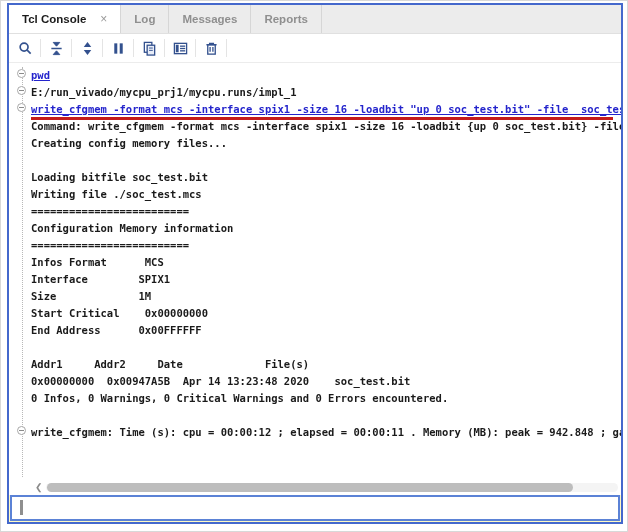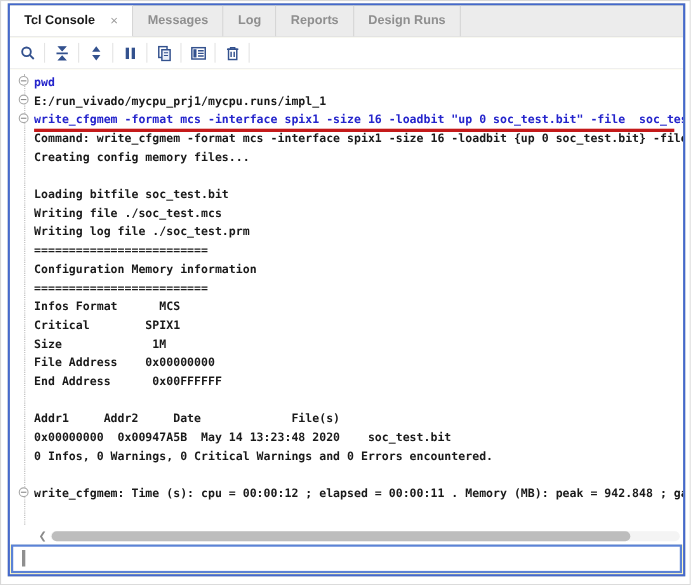--- a/index.html
+++ b/index.html
@@ -82,21 +82,21 @@
     position:absolute; left:8px; top:3px;
     width:9px; height:9px;
     border:1px solid #a8a8a8; border-radius:50%;
     background:#fff;
   }
   .circ::after {
     content:""; position:absolute; left:1px; right:1px; top:3px;
     border-top:1px solid #8a8a8a;
   }
   .cline .txt { color:var(--out-color,#1a1a1a); }
-  .cline.cmd .txt { color:var(--cmd-color,#2424cc); }
+  .cline.cmd .txt { color:var(--cmd-color,#2424cc);text-decoration:underline; }
   .redline {
     position:absolute; left:22px; right:8px; bottom:-3px; height:3px;
     background:var(--underline-color,#c41a1a); z-index:2;
   }
   
   .hscroll {
     flex:0 0 15px; display:flex; align-items:center;
     padding:0 3px 0 26px; gap:3px;
   }
   .harrow { color:#8a8a8a; font-size:9px; line-height:1; cursor:pointer; }
@@ -133,30 +133,27 @@
 
 <div class="screen">
   <div class="panel">
 
     <div class="tabbar">
       <div class="tab active">
         <span>Tcl Console</span>
         <span class="close">×</span>
       </div>
       <div class="tab">
+        <span>Log</span>
+      </div>
+      <div class="tab">
         <span>Messages</span>
-      </div>
-      <div class="tab">
-        <span>Log</span>
       </div>
       <div class="tab">
         <span>Reports</span>
-      </div>
-      <div class="tab">
-        <span>Design Runs</span>
       </div>
     </div>
 
     <div class="toolbar">
       <button class="tbtn">
         <svg width="15" height="15" viewBox="0 0 16 16" fill="none" stroke="#33518e" stroke-width="1.8">
           <circle cx="6.5" cy="6.5" r="4.2"></circle>
             <line x1="9.8" y1="9.8" x2="13.5" y2="13.5"></line>
         </svg>
       </button>
@@ -218,32 +215,31 @@
       <div class="guide"></div>
       <div class="clines">
           <div class="cline cmd"><span class="gut"><span class="circ"></span></span><span class="txt">pwd</span></div>
           <div class="cline"><span class="gut"><span class="circ"></span></span><span class="txt">E:/run_vivado/mycpu_prj1/mycpu.runs/impl_1</span></div>
           <div class="cline cmd"><span class="gut"><span class="circ"></span></span><span class="txt">write_cfgmem -format mcs -interface spix1 -size 16 -loadbit "up 0 soc_test.bit" -file  soc_test.mcs</span><span class="redline"></span></div>
           <div class="cline"><span class="gut"></span><span class="txt">Command: write_cfgmem -format mcs -interface spix1 -size 16 -loadbit {up 0 soc_test.bit} -file soc_test.mcs</span></div>
           <div class="cline"><span class="gut"></span><span class="txt">Creating config memory files...</span></div>
           <div class="cline"><span class="gut"></span></div>
           <div class="cline"><span class="gut"></span><span class="txt">Loading bitfile soc_test.bit</span></div>
           <div class="cline"><span class="gut"></span><span class="txt">Writing file ./soc_test.mcs</span></div>
-          <div class="cline"><span class="gut"></span><span class="txt">Writing log file ./soc_test.prm</span></div>
           <div class="cline"><span class="gut"></span><span class="txt">=========================</span></div>
           <div class="cline"><span class="gut"></span><span class="txt">Configuration Memory information</span></div>
           <div class="cline"><span class="gut"></span><span class="txt">=========================</span></div>
           <div class="cline"><span class="gut"></span><span class="txt">Infos Format      MCS</span></div>
-          <div class="cline"><span class="gut"></span><span class="txt">Critical        SPIX1</span></div>
+          <div class="cline"><span class="gut"></span><span class="txt">Interface        SPIX1</span></div>
           <div class="cline"><span class="gut"></span><span class="txt">Size             1M</span></div>
-          <div class="cline"><span class="gut"></span><span class="txt">File Address    0x00000000</span></div>
+          <div class="cline"><span class="gut"></span><span class="txt">Start Critical    0x00000000</span></div>
           <div class="cline"><span class="gut"></span><span class="txt">End Address      0x00FFFFFF</span></div>
           <div class="cline"><span class="gut"></span><span class="txt"> </span></div>
           <div class="cline"><span class="gut"></span><span class="txt">Addr1     Addr2     Date             File(s)</span></div>
-          <div class="cline"><span class="gut"></span><span class="txt">0x00000000  0x00947A5B  May 14 13:23:48 2020    soc_test.bit</span></div>
+          <div class="cline"><span class="gut"></span><span class="txt">0x00000000  0x00947A5B  Apr 14 13:23:48 2020    soc_test.bit</span></div>
           <div class="cline"><span class="gut"></span><span class="txt">0 Infos, 0 Warnings, 0 Critical Warnings and 0 Errors encountered.</span></div>
           <div class="cline"><span class="gut"></span></div>
           <div class="cline"><span class="gut"><span class="circ"></span></span><span class="txt">write_cfgmem: Time (s): cpu = 00:00:12 ; elapsed = 00:00:11 . Memory (MB): peak = 942.848 ; gain = 0.000</span></div>
         </div>
       <div class="hscroll">
         <span class="harrow">❮</span>
         <span class="htrack">
           <span class="hthumb"></span>
         </span>
       </div>

